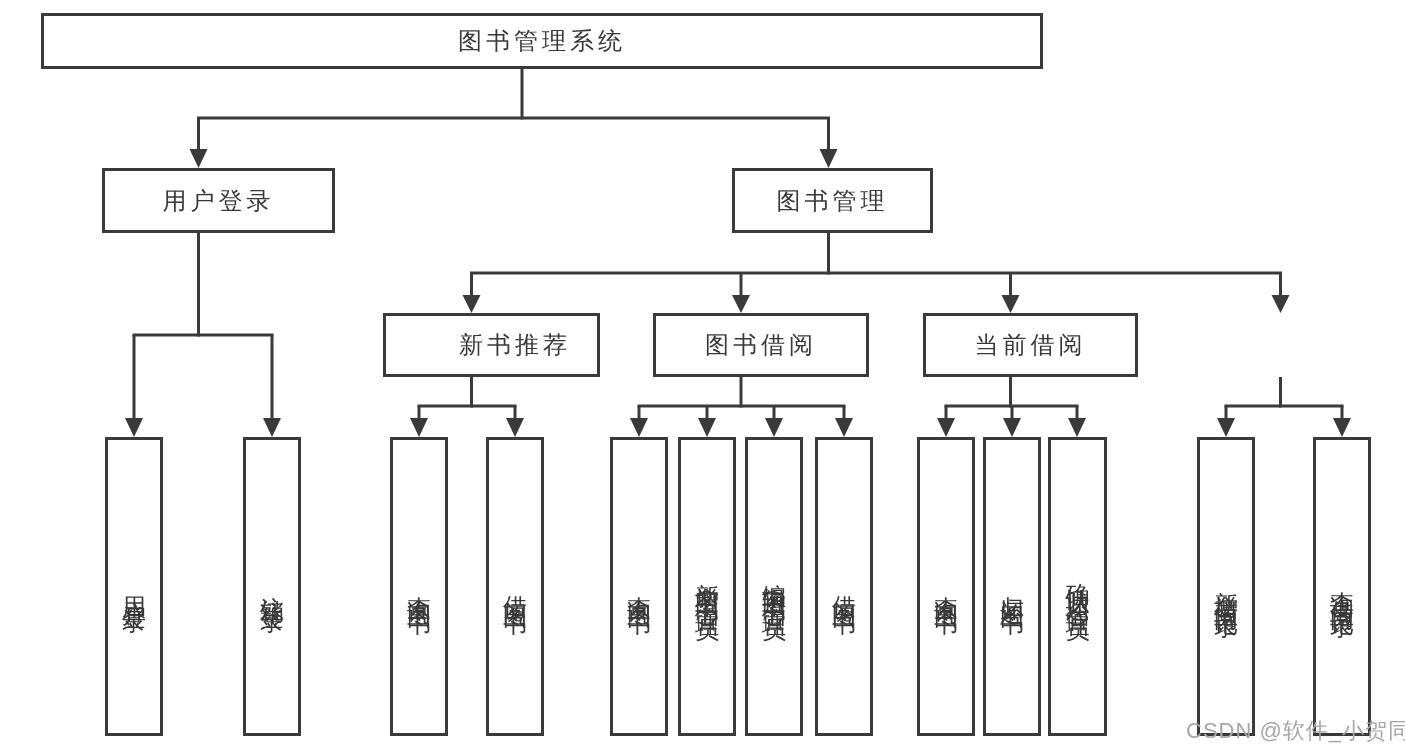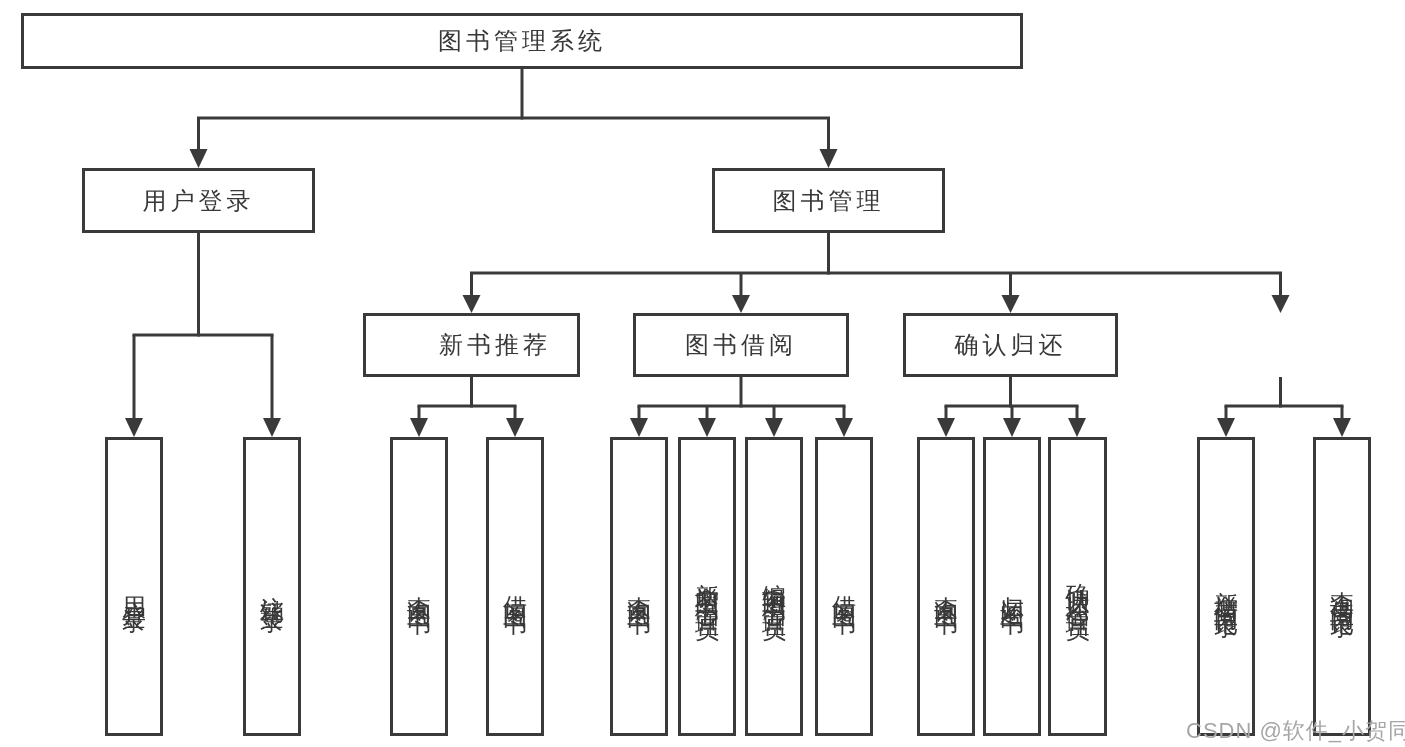--- a/index.html
+++ b/index.html
@@ -24,20 +24,21 @@
   .connectors polygon {
     fill: #3a3a3a; stroke: none;
   }
   .hbox {
     position: absolute;
     box-sizing: border-box;
     border: 3px solid #3a3a3a;
     background: #ffffff;
     display: flex; align-items: center; justify-content: center;
     z-index: 2;
+    margin-left: 20px;
   }
   .hbox span {
     font-size: 24px;
     letter-spacing: 4px;
     color: #383838;
     white-space: nowrap;
   }
   .vbox {
     position: absolute;
     box-sizing: border-box;
@@ -139,32 +140,32 @@
     </g>
   </svg>
 
   <div class="hbox" style="left:21px; top:13px; width:1002px; height:56px;">
     <span>图书管理系统</span>
   </div>
 
   <div class="hbox" style="left:82px; top:168px; width:233px; height:65px;">
     <span>用户登录</span>
   </div>
-  <div class="hbox" style="left:712px; top:168px; width:233px; height:65px;">
+  <div class="hbox" style="left:712px; top:168px; width:201px; height:65px;">
     <span>图书管理</span>
   </div>
 
   <div class="hbox" style="left:363px; top:313px; width:217px; height:64px;padding-left:47px;">
     <span>新书推荐</span>
   </div>
   <div class="hbox" style="left:633px; top:313px; width:216px; height:64px;align-items:center;">
     <span>图书借阅</span>
   </div>
   <div class="hbox" style="left:903px; top:313px; width:215px; height:64px;">
-    <span>确认归还</span>
+    <span>当前借阅</span>
   </div>
 
   <div class="vbox" style="left:105px;">
     <span>用户登录</span>
   </div>
   <div class="vbox" style="left:243px;">
     <span>注销登录</span>
   </div>
 
   <div class="vbox" style="left:390px;">

